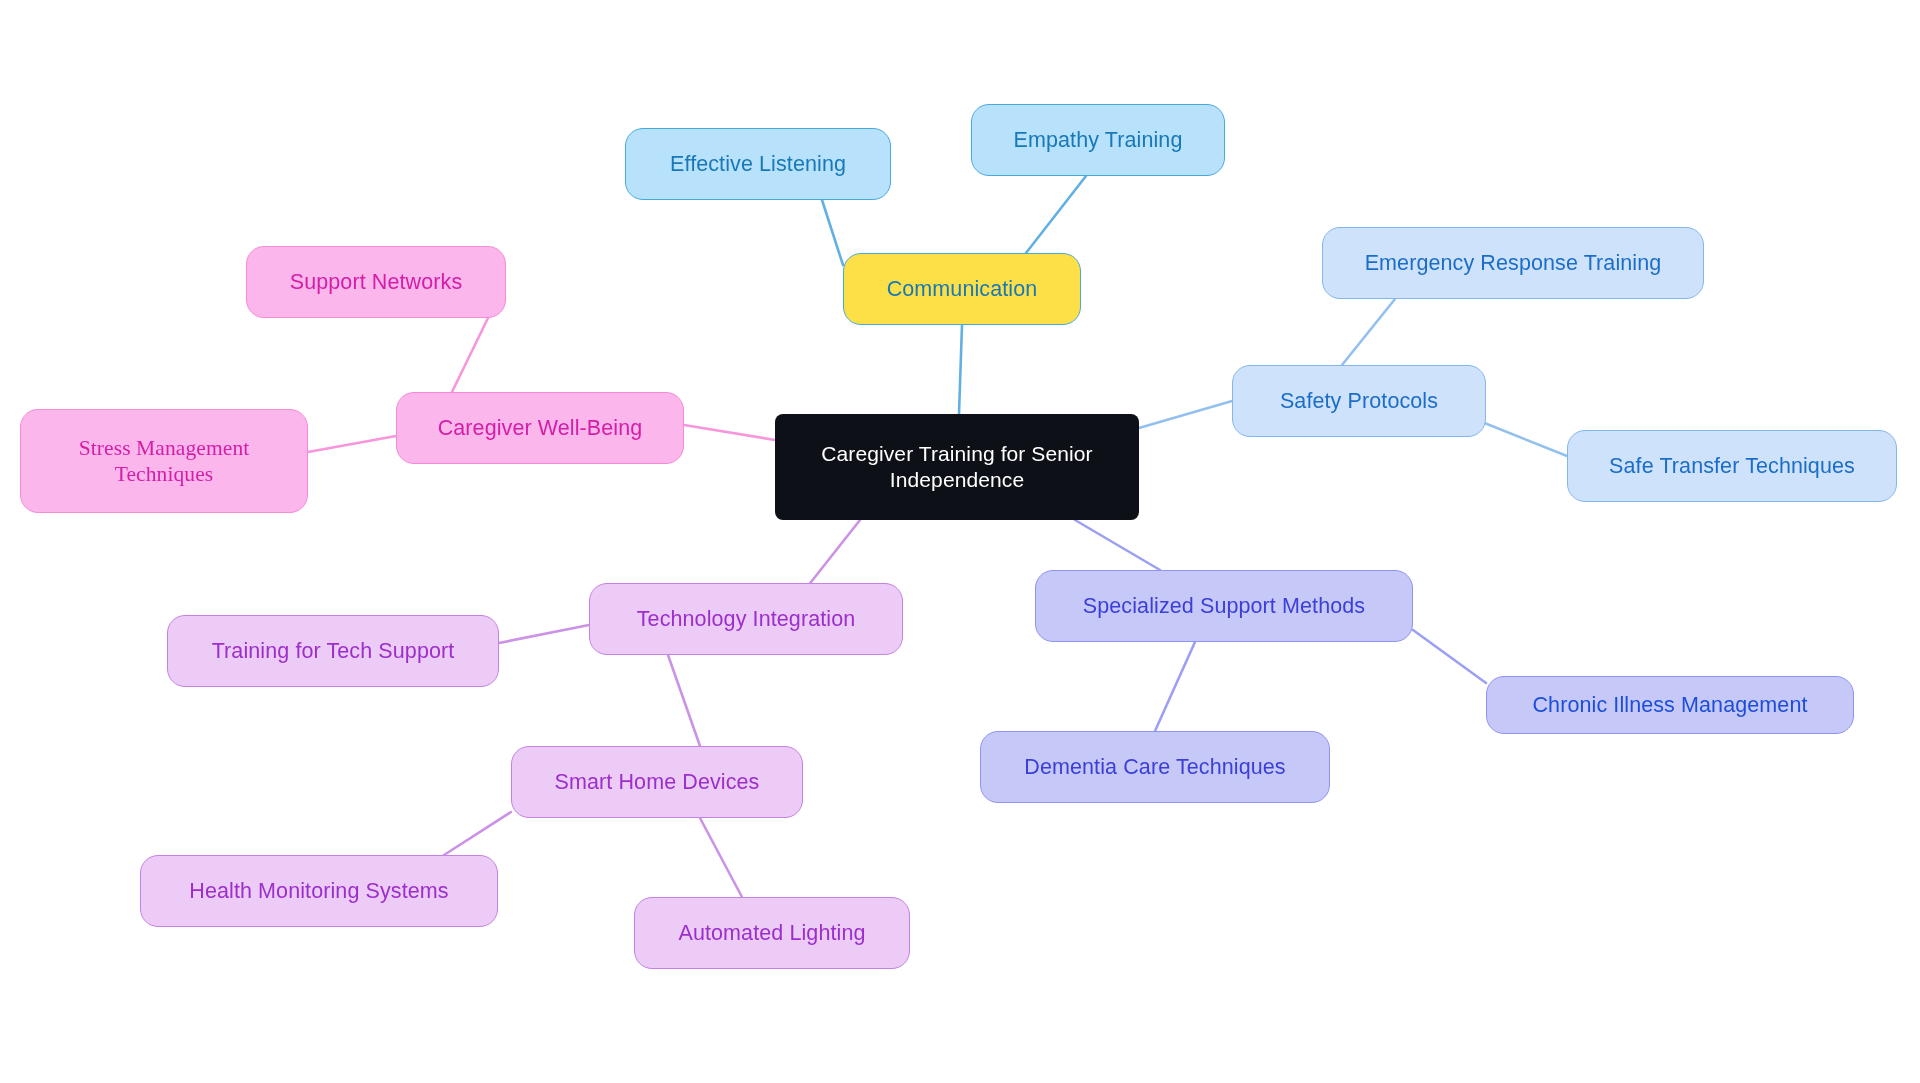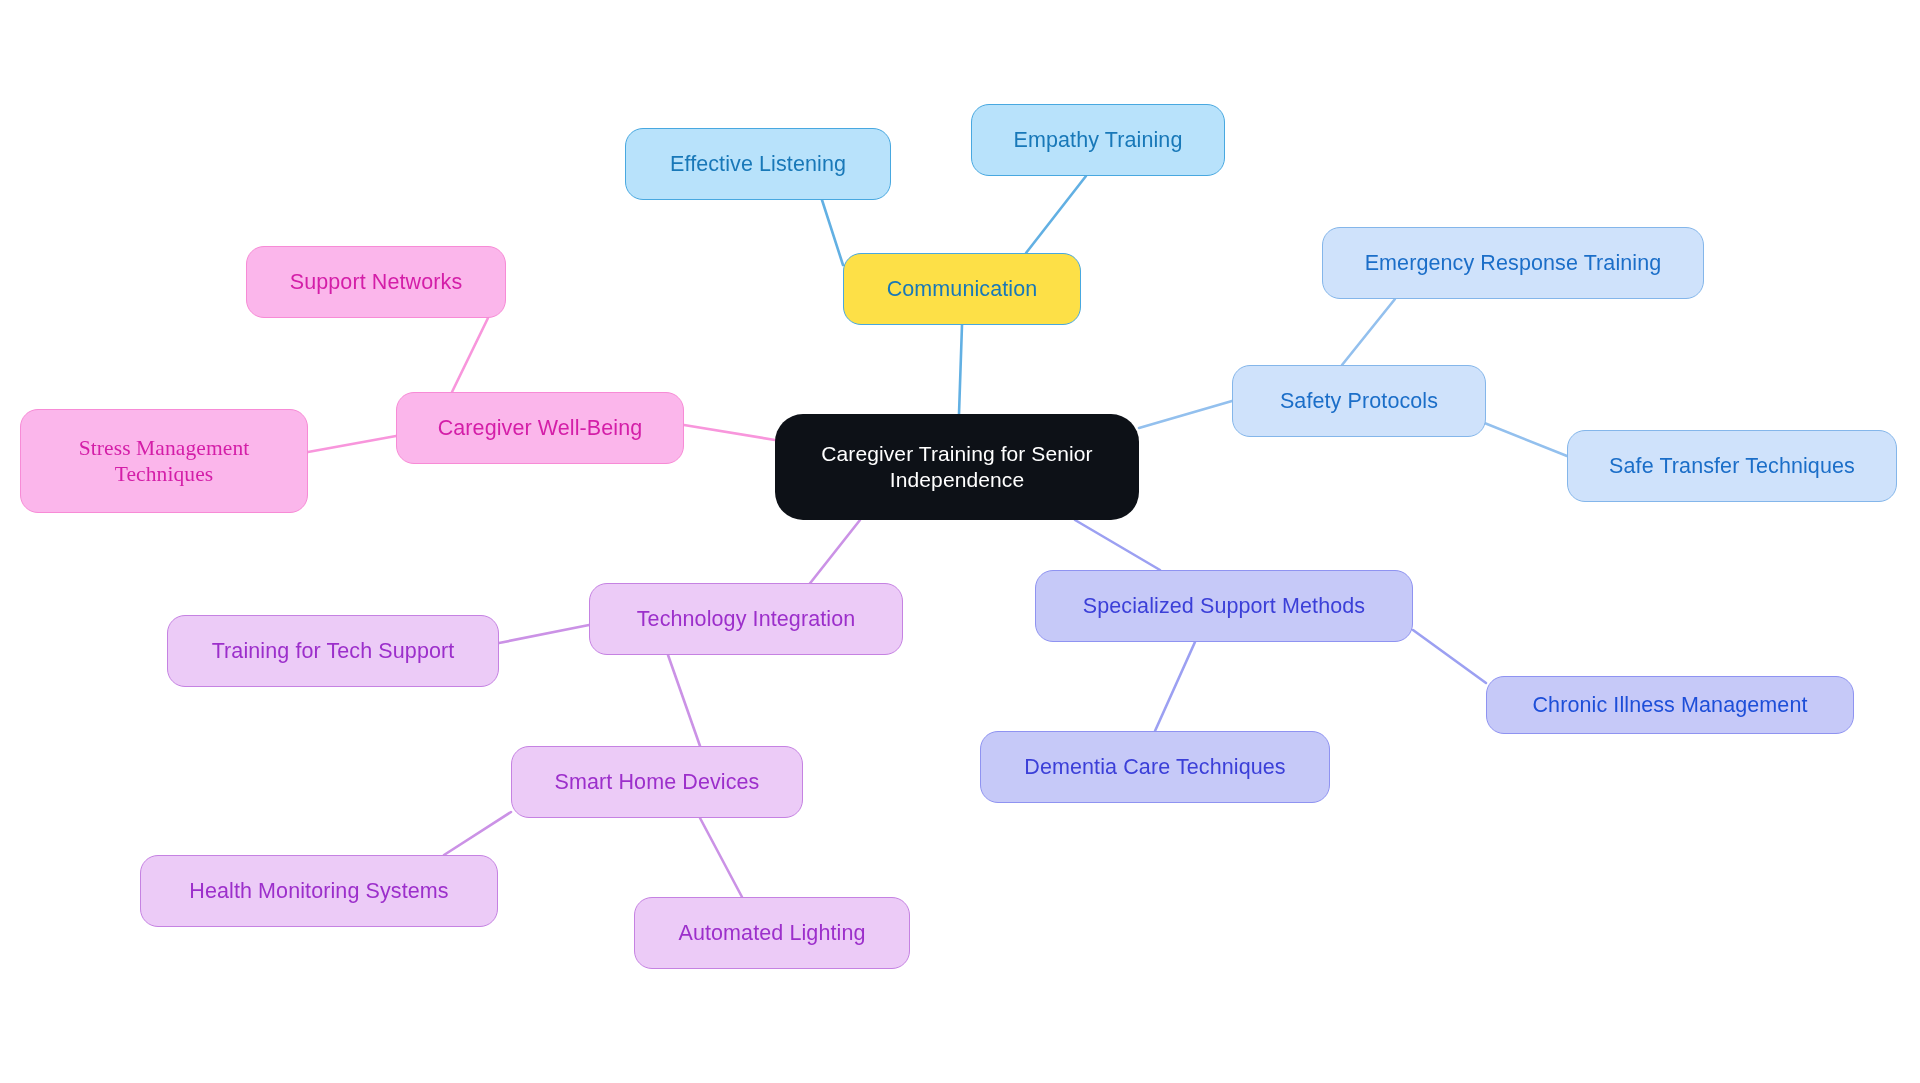--- a/index.html
+++ b/index.html
@@ -37,21 +37,21 @@
     text-align: center;
     border-radius: 18px;
     border-width: 1.6px;
     border-style: solid;
     line-height: 1.22;
     white-space: pre-line;
     padding: 0 18px;
     user-select: none;
   }
   .node.root {
-    border-radius: 28px;
+    border-radius: 8px;
     border: none;
     font-size: 21px;
     color: #ffffff;
     background: #0d1117;
     letter-spacing: 0.1px;
   }
   .node.leaf, .node.branch {
     font-size: 21.5px;
     letter-spacing: 0.1px;
   }

